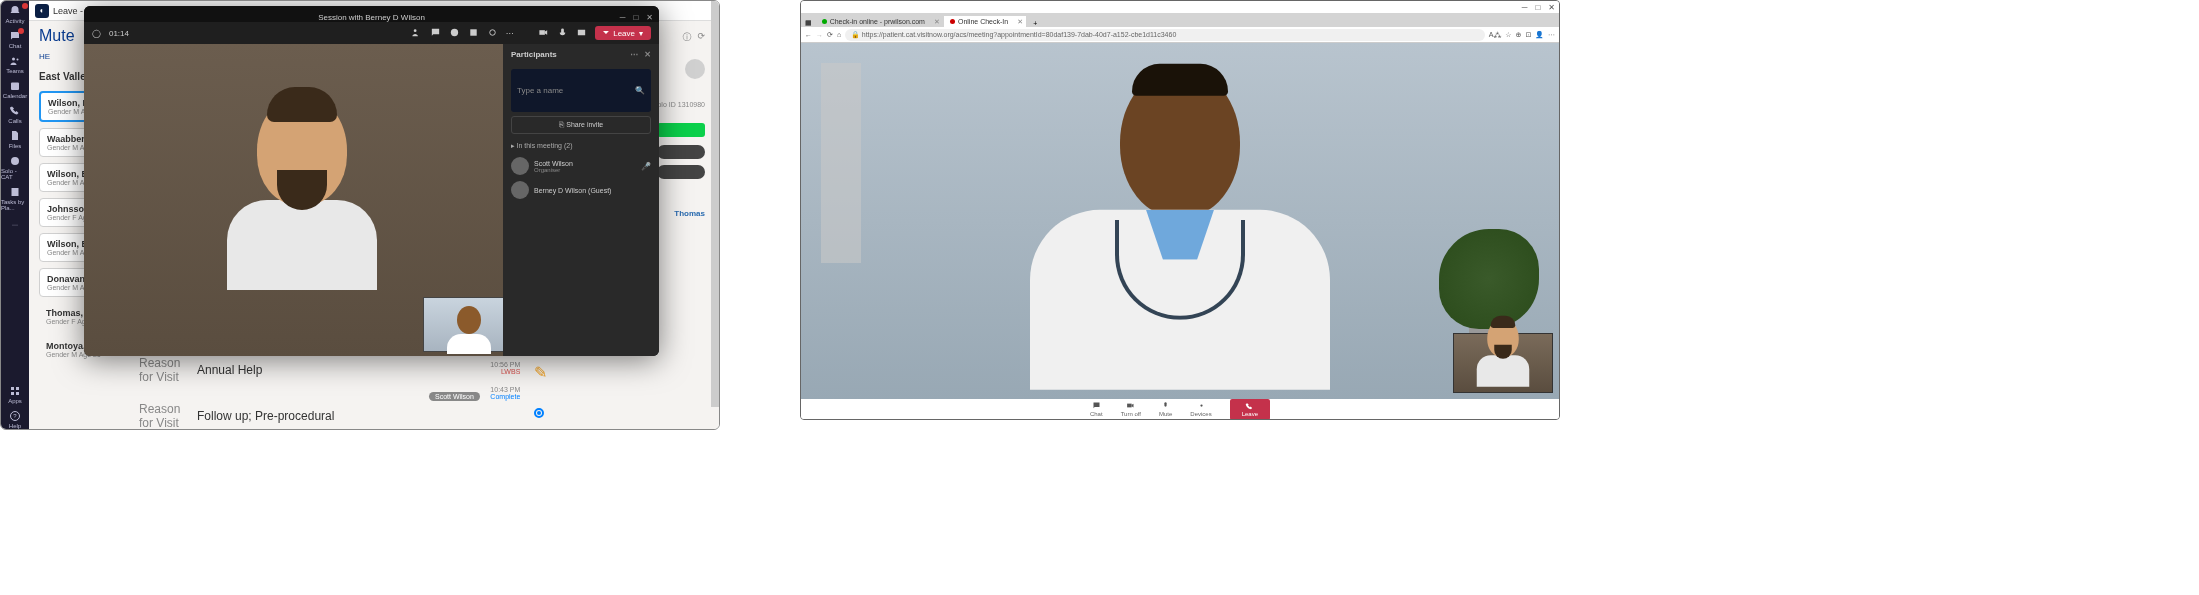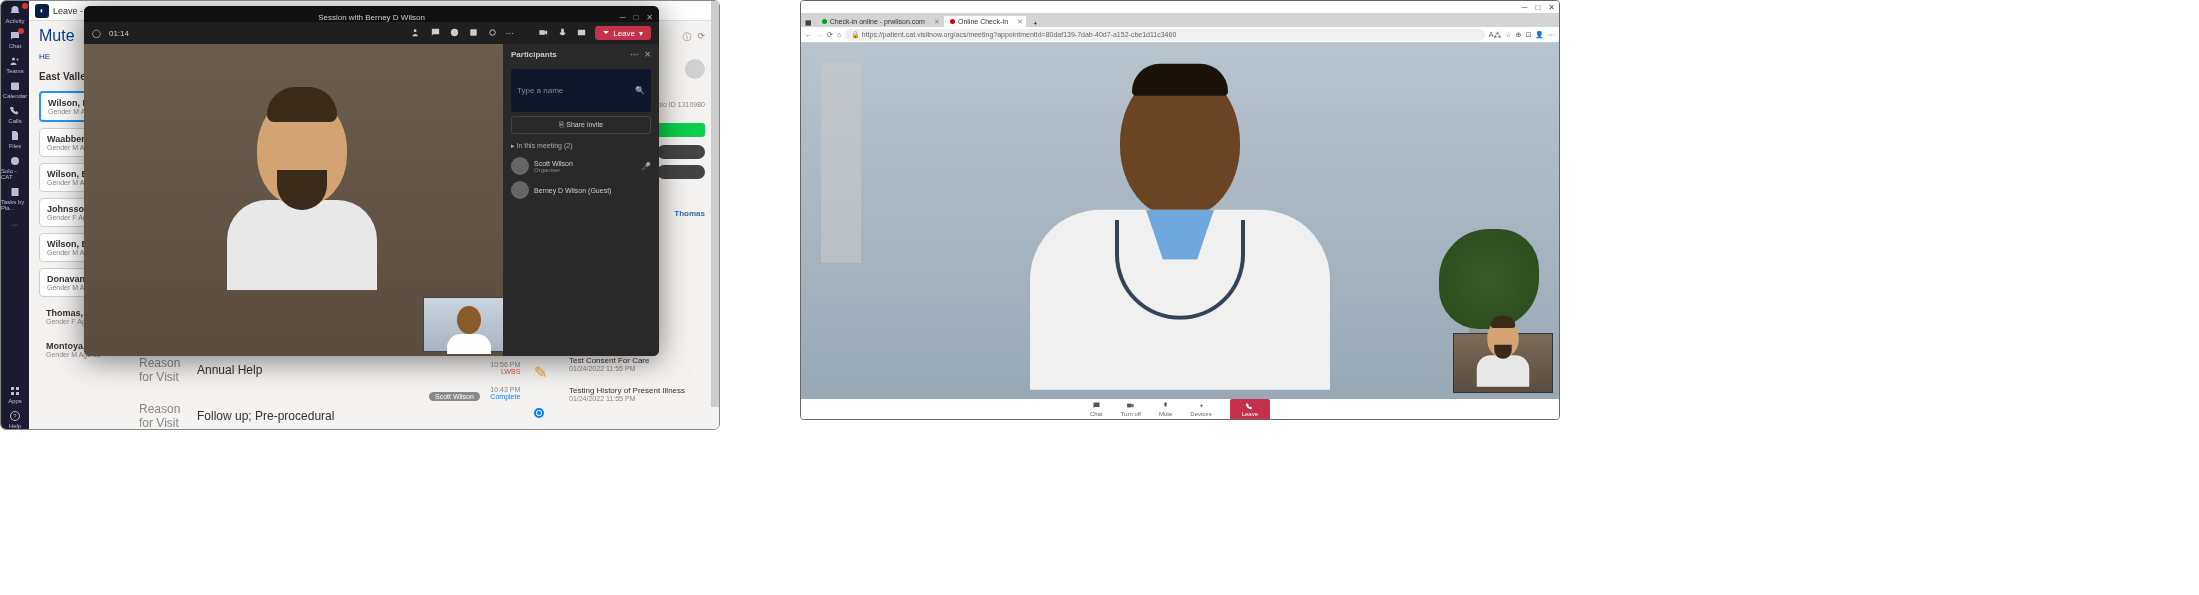--- a/index.html
+++ b/index.html
@@ -245,26 +245,20 @@
       <div class="tm"><span class="b">10:56 PM</span><br><span class="a">LWBS</span></div>
       <div style="height:10px"></div>
       <span class="pill">Scott Wilson</span>
       <span class="tm" style="display:inline-block;margin-left:6px"><span class="b">10:43 PM</span><br><span class="c">Complete</span></span>
     </div>
     <div style="position:absolute;left:505px;top:362px">
       <span style="color:#f0a020">✎</span>
       <div style="height:22px"></div>
       <span class="radio f"></span>
     </div>
-    <div class="rcol">
-      <div class="t">Test Consent For Care</div>
-        <div class="d">01/24/2022 11:55 PM</div>
-      <div class="t">Testing History of Present Illness</div>
-        <div class="d">01/24/2022 11:55 PM</div>
-    </div>
     <div class="scrolltrack"></div>
   </div>
 
   <div class="call">
     <div class="call-title">
       <span>Session with Berney D Wilson</span>
       <div class="ctrls">
         <span>─</span>
         <span>□</span>
         <span>✕</span>

